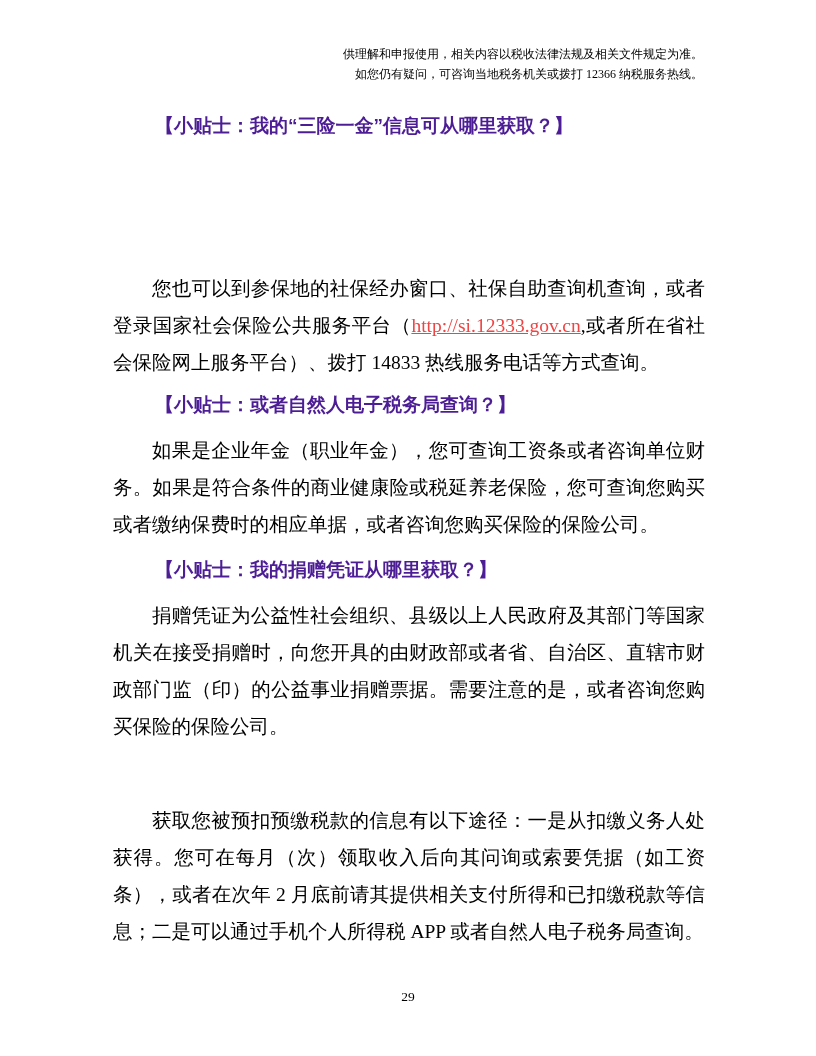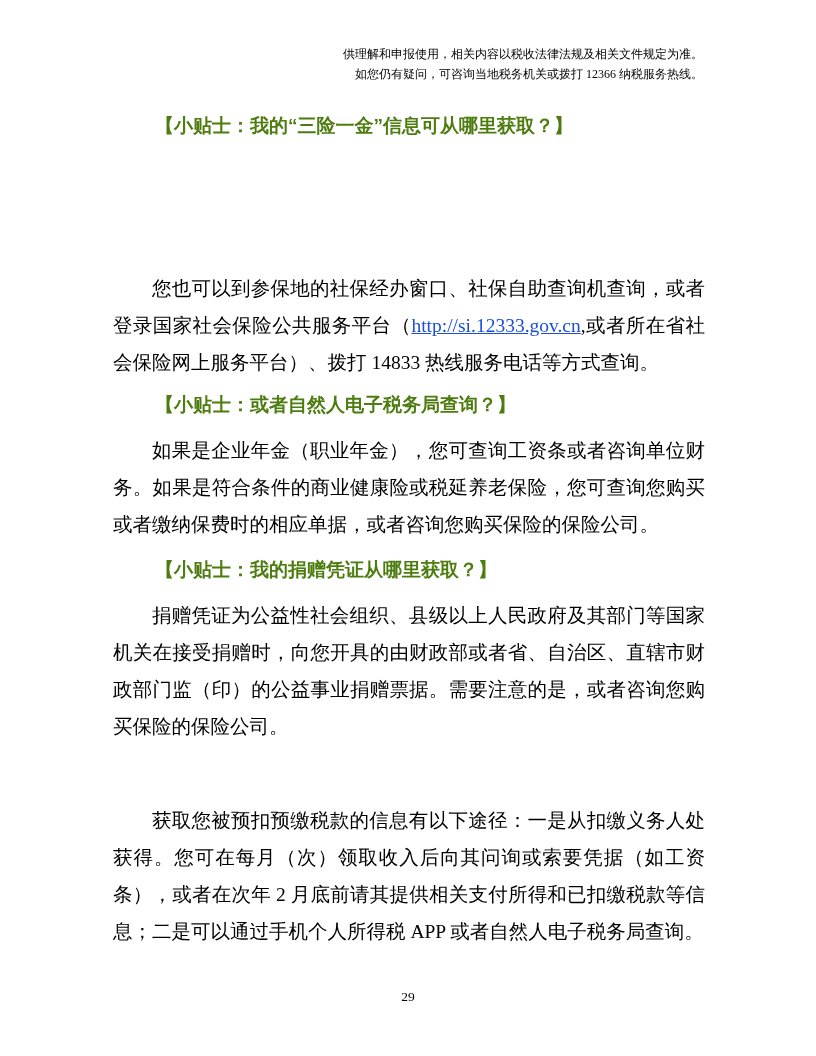--- a/index.html
+++ b/index.html
@@ -26,21 +26,21 @@
   }
   .tip-heading {
     position: absolute;
     left: 113px;
     right: 113px;
     font-family: "Liberation Sans", sans-serif;
     font-weight: bold;
     font-size: 19px;
     line-height: 24px;
     text-indent: 42px;
-    color: #4d7c0f;
+    color: #4c1d95;
     white-space: nowrap;
   }
   .body-para {
     position: absolute;
     left: 113px;
     width: 592px;
     font-family: "Liberation Serif", serif;
     font-size: 19.5px;
     line-height: 37px;
     text-align: justify;
@@ -51,21 +51,21 @@
   .h1 { top: 114px; }
   .p1 { top: 156px; }
   .p2 { top: 270px; }
   .h2 { top: 393px; }
   .p3 { top: 432px; }
   .h3 { top: 558px; }
   .p4 { top: 597px; }
   .h4 { top: 763px; }
   .p5 { top: 802px; }
   .doc-link {
-    color: #1d4ed8;
+    color: #ef4444;
     text-decoration: underline;
     cursor: pointer;
   }
   .page-number {
     position: absolute;
     top: 989px;
     left: 0;
     width: 100%;
     text-align: center;
     font-size: 13.5px;

